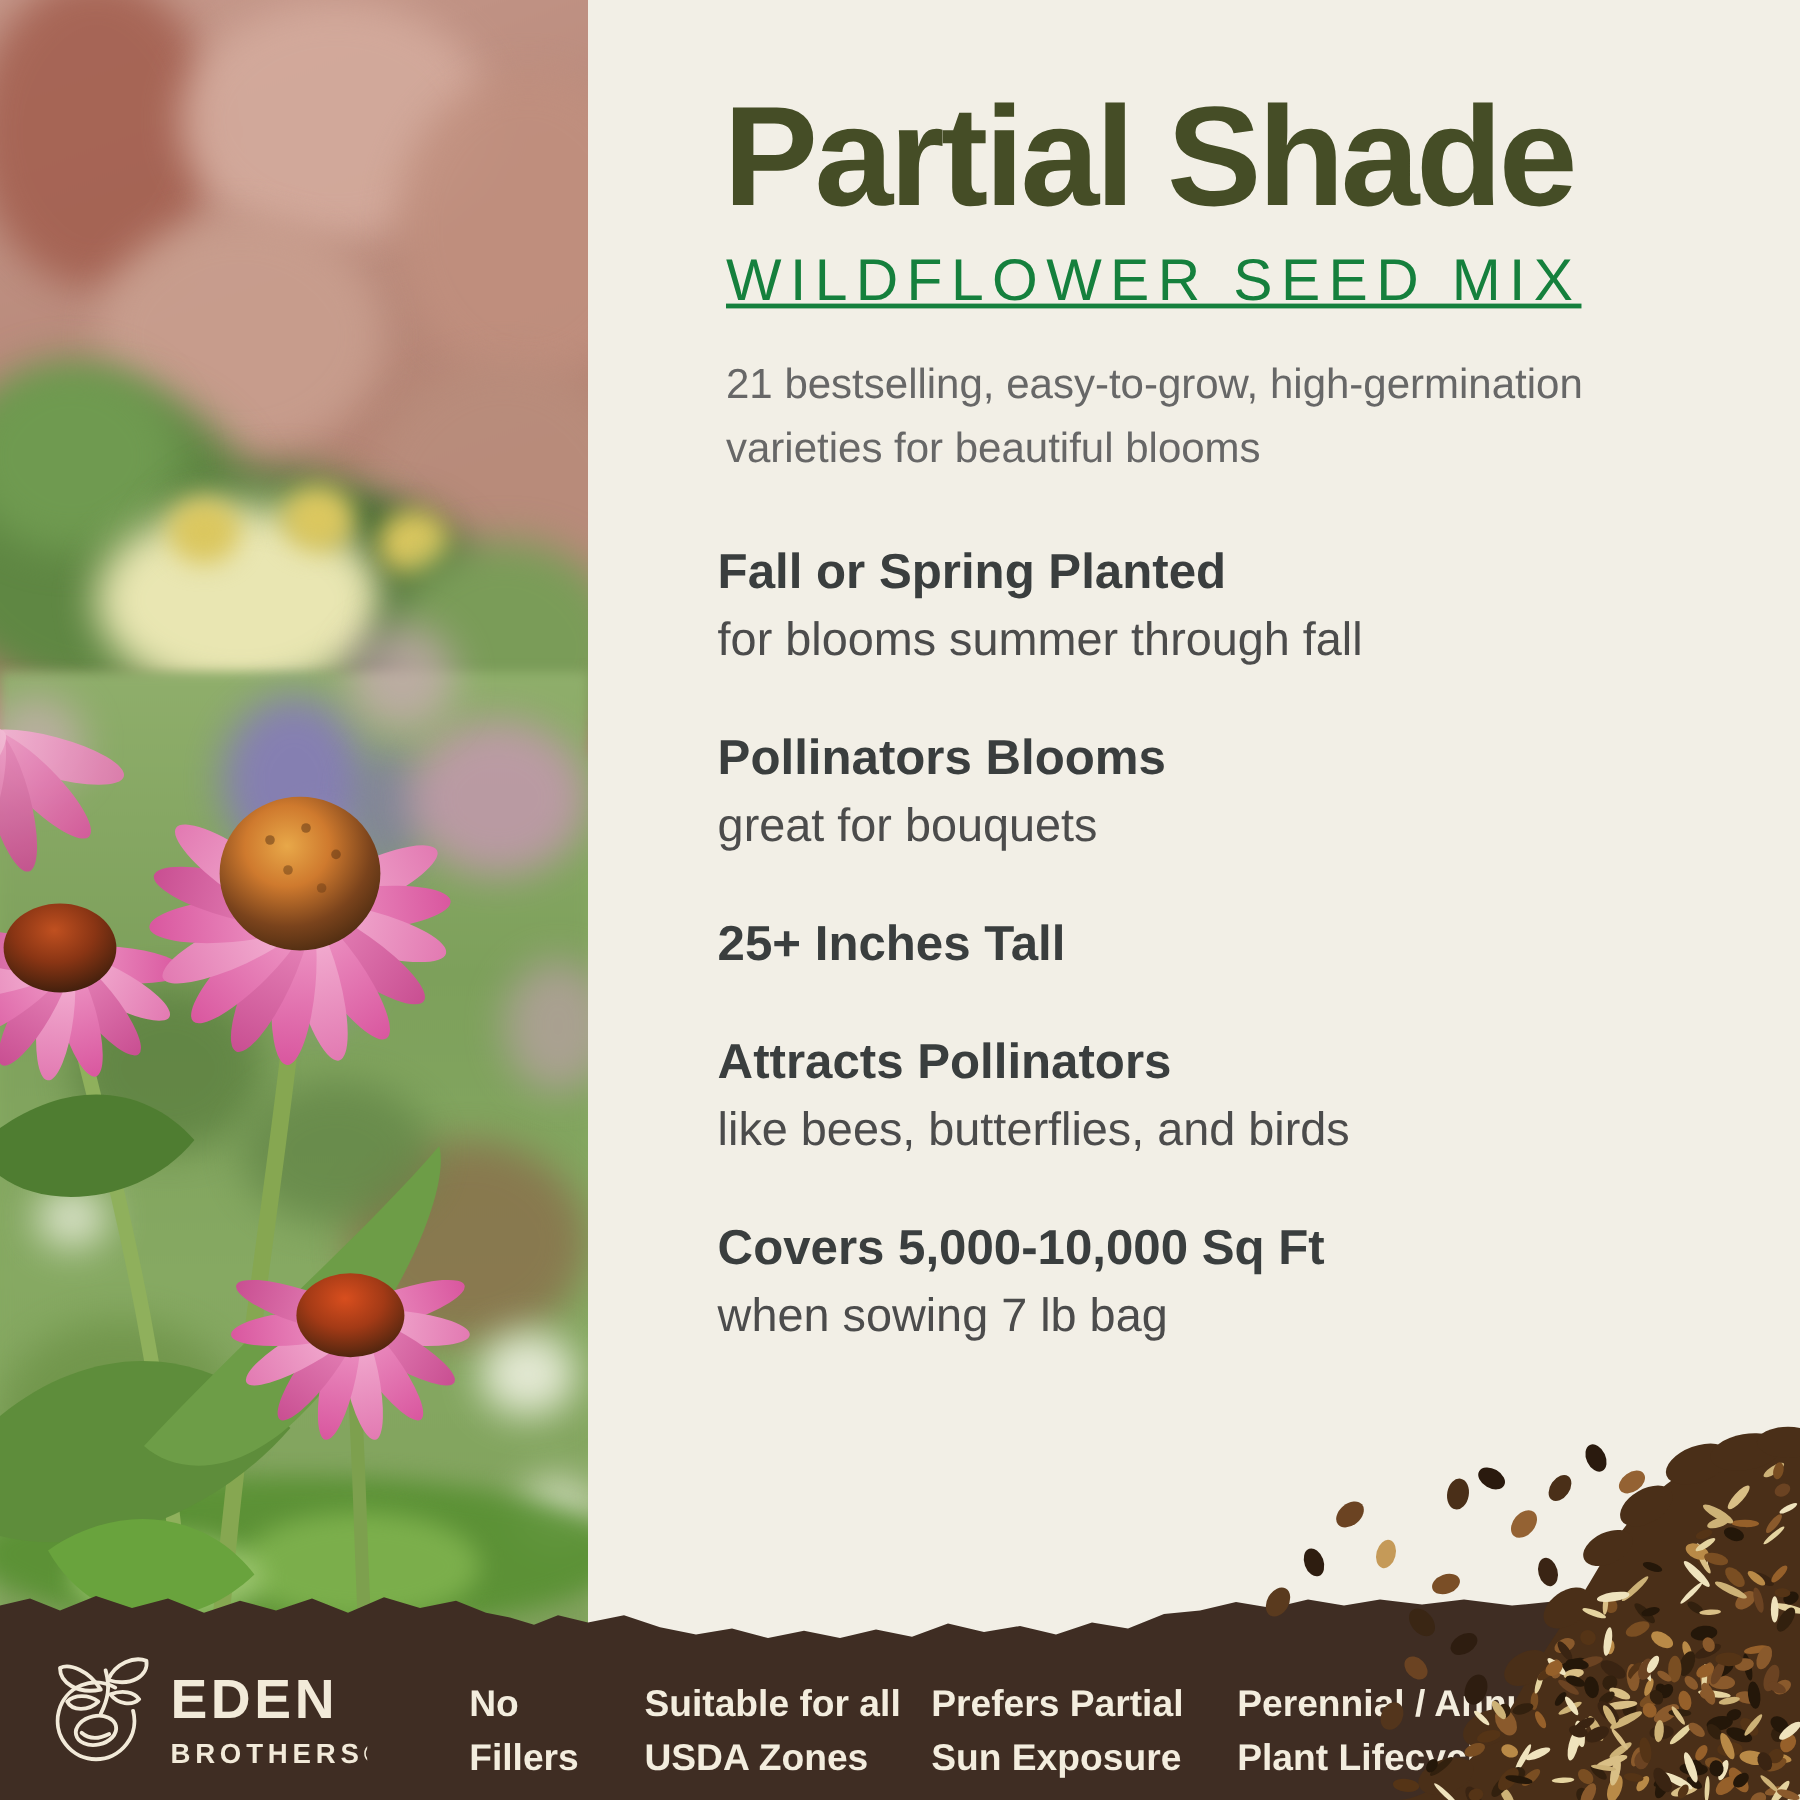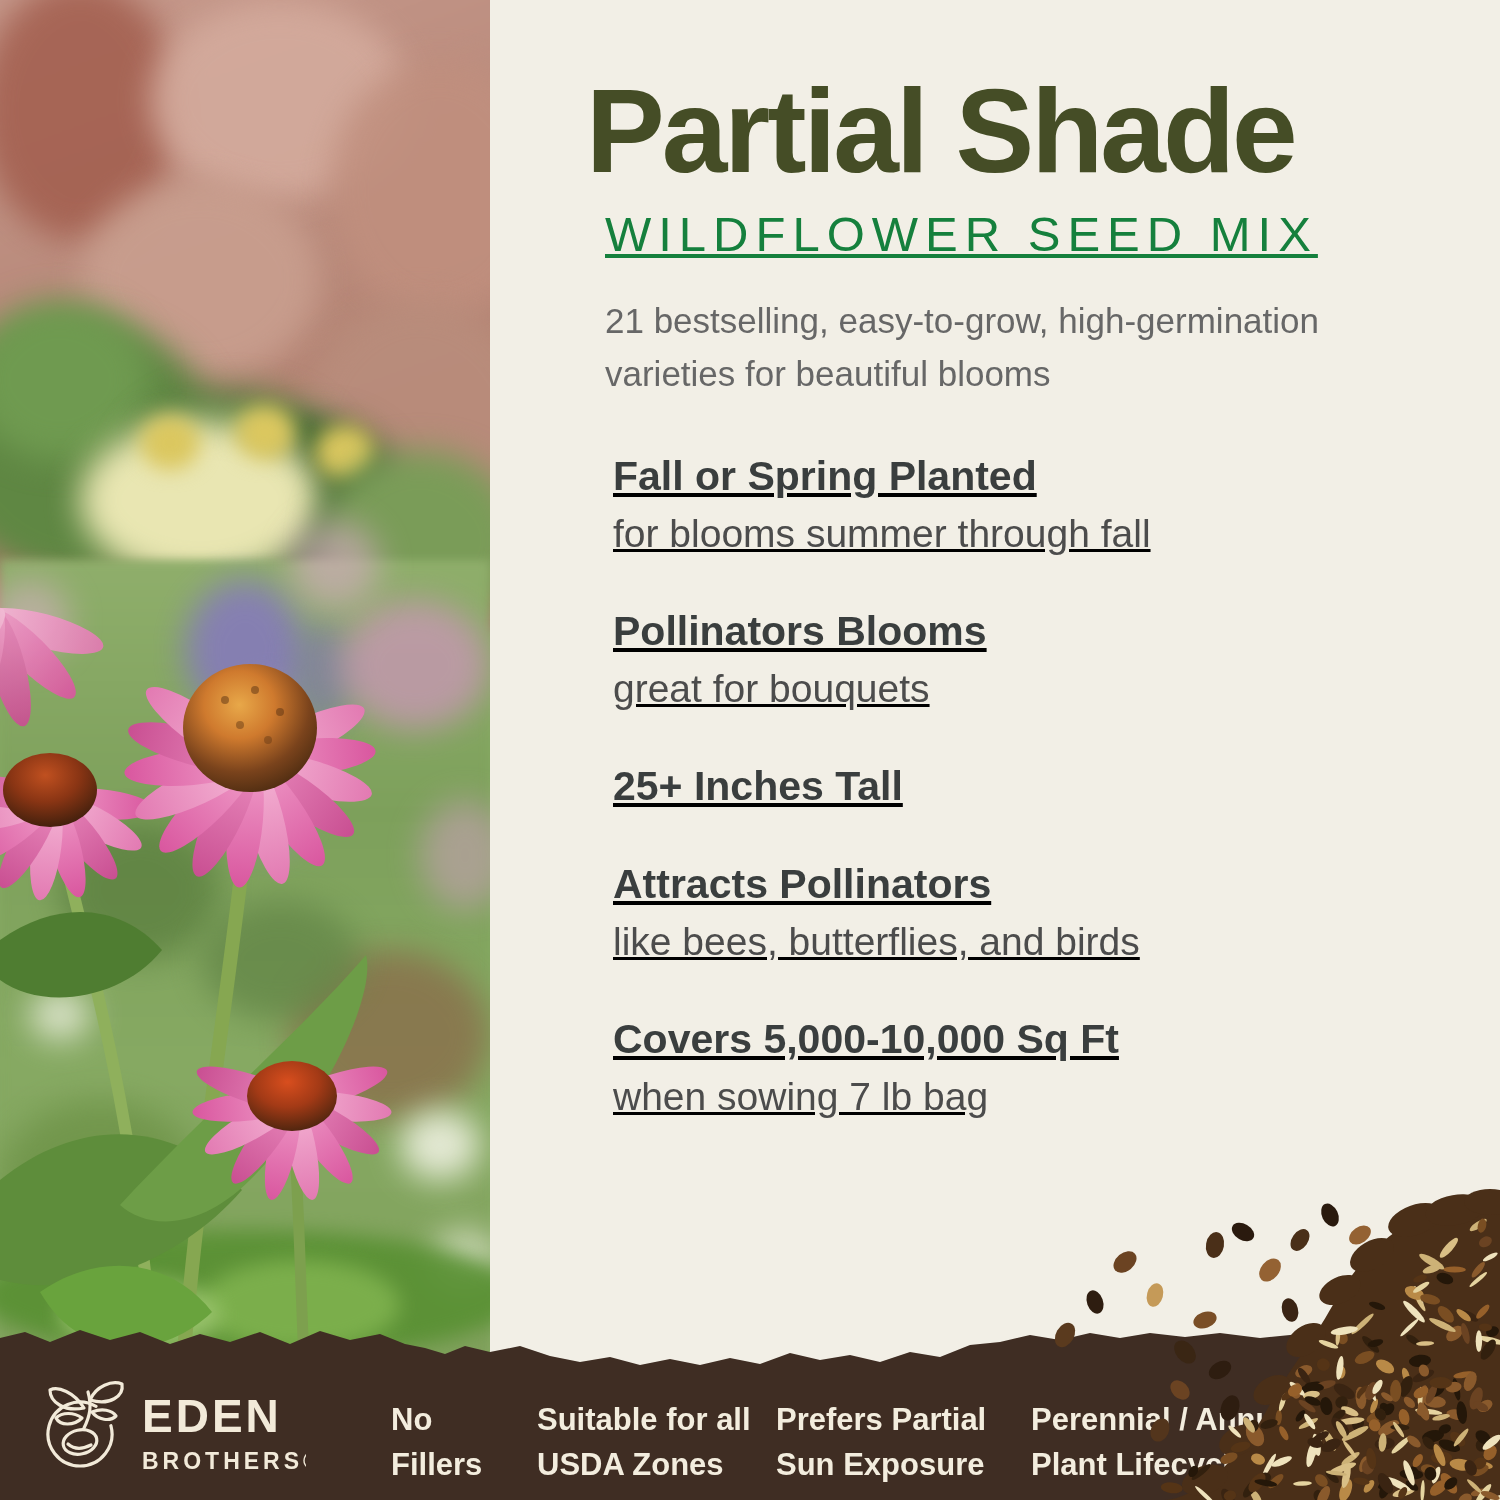--- a/index.html
+++ b/index.html
@@ -7,26 +7,26 @@
     background:#f2efe6;font-family:"Liberation Sans",sans-serif;}
 
   
   .photo{position:absolute;left:0;top:0;width:490px;height:1500px;overflow:hidden;background:#86a962;}
   .photo .b{position:absolute;border-radius:50%;filter:blur(16px);}
   .photo .base{position:absolute;border-radius:0;filter:blur(5px);}
   .fgsvg{position:absolute;left:0;top:0;}
 
   
   .panel{position:absolute;left:490px;top:0;width:1010px;height:1500px;background:#f2efe6;}
-  .title{position:absolute;left:96px;top:72px;font-size:118px;font-weight:800;
+  .title{position:absolute;left:113px;top:72px;font-size:118px;font-weight:800;
     letter-spacing:-3px;color:#454d26;line-height:1;}
   .tagline{position:absolute;left:115px;top:210px;font-size:49px;font-weight:400;
     letter-spacing:7px;color:#15803d;line-height:1;text-decoration:underline;}
   .desc{position:absolute;left:115px;top:294px;font-size:35px;color:#676767;line-height:1.52;}
-  .features{position:absolute;left:123px;top:452px;width:840px;text-decoration:underline;}
+  .features{position:absolute;left:108px;top:452px;width:840px;}
   .feature{margin-bottom:49px;}
   .feature h3{margin:0;font-size:41px;font-weight:700;color:#3a3e3e;line-height:1.2;}
   .feature p{margin:10px 0 0 0;font-size:39px;font-weight:400;color:#4c4c4c;line-height:1.2;}
 
   
   .torn{position:absolute;left:0;top:1240px;width:1500px;height:260px;z-index:4;}
   .footer-content{position:absolute;left:0;top:0;width:1500px;height:1500px;z-index:5;pointer-events:none;}
   .badge{position:absolute;top:1398px;font-size:31px;font-weight:700;color:#f3edde;line-height:1.45;margin-left:36px;}
   .logo{position:absolute;left:46px;top:1376px;}
 

